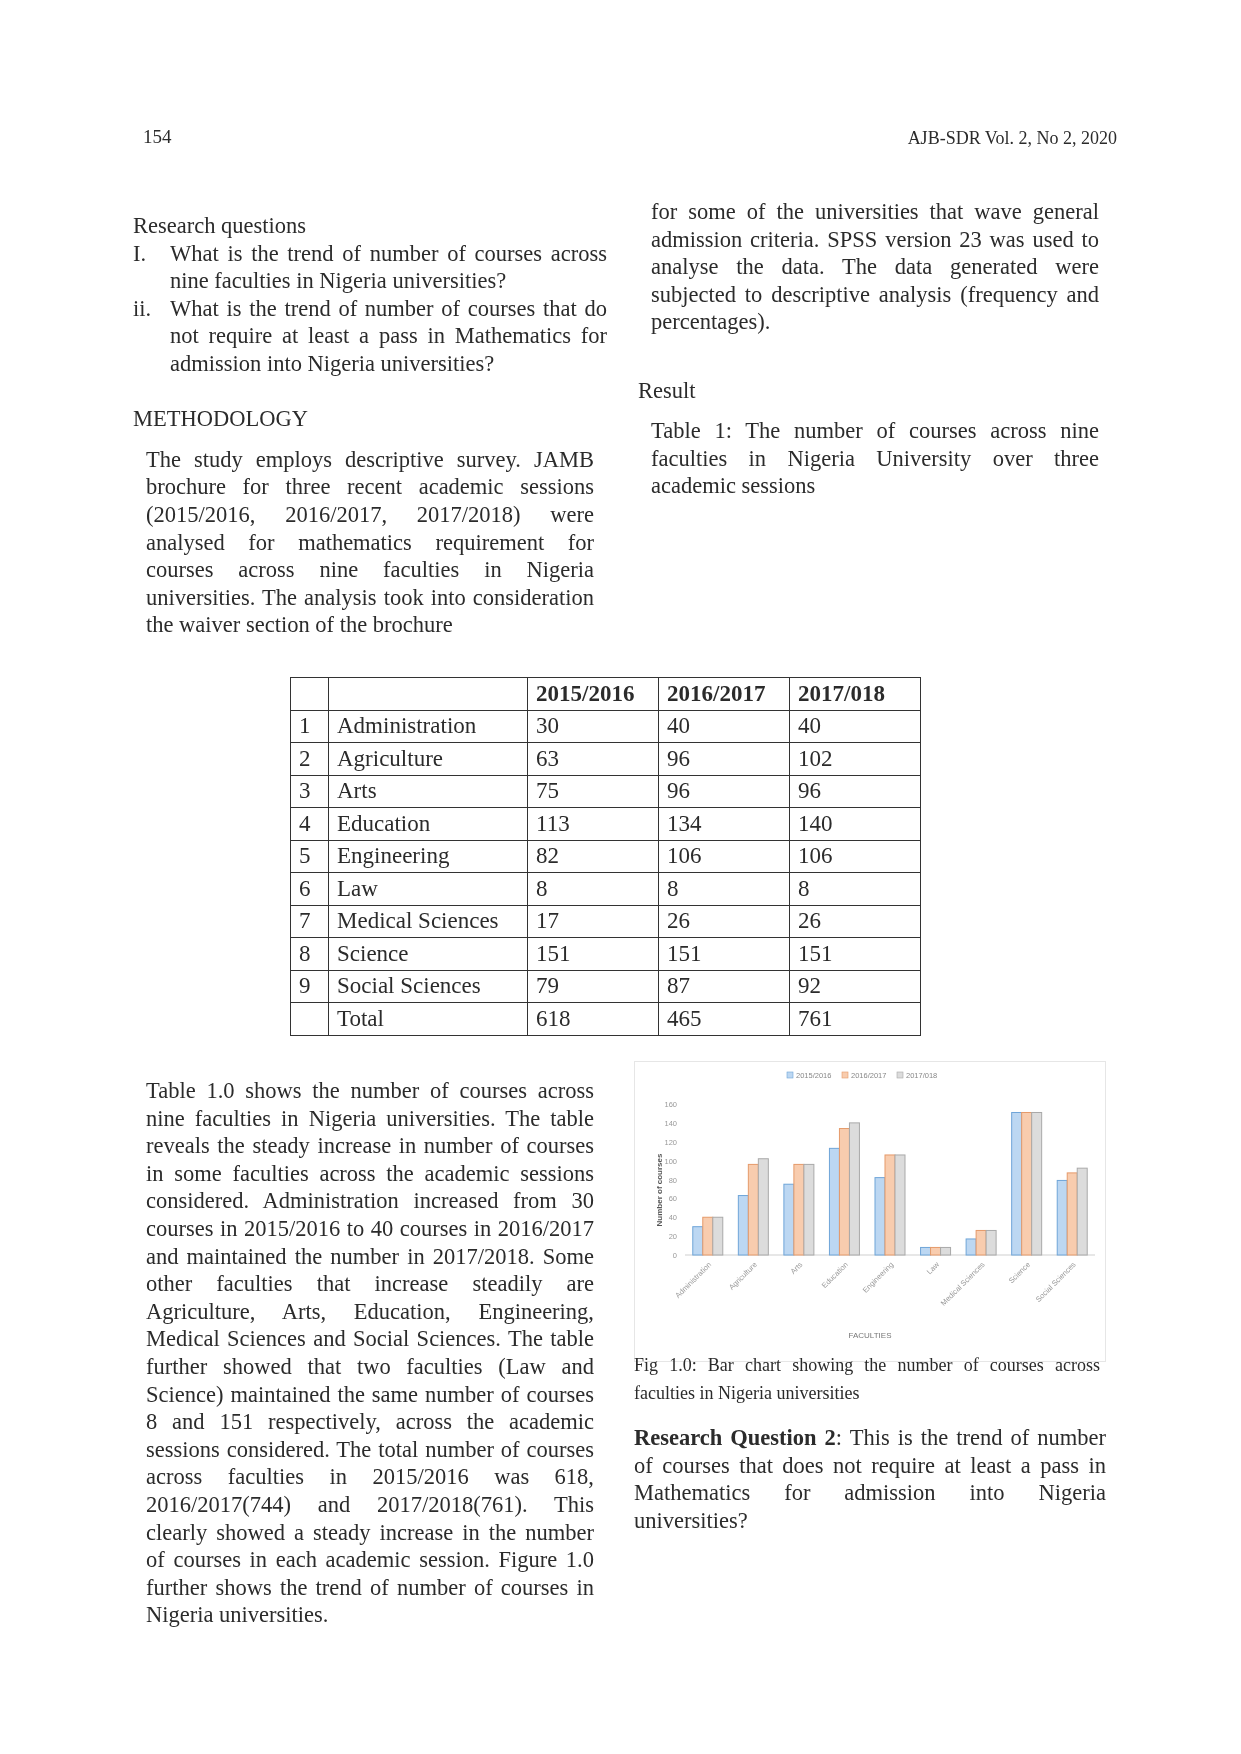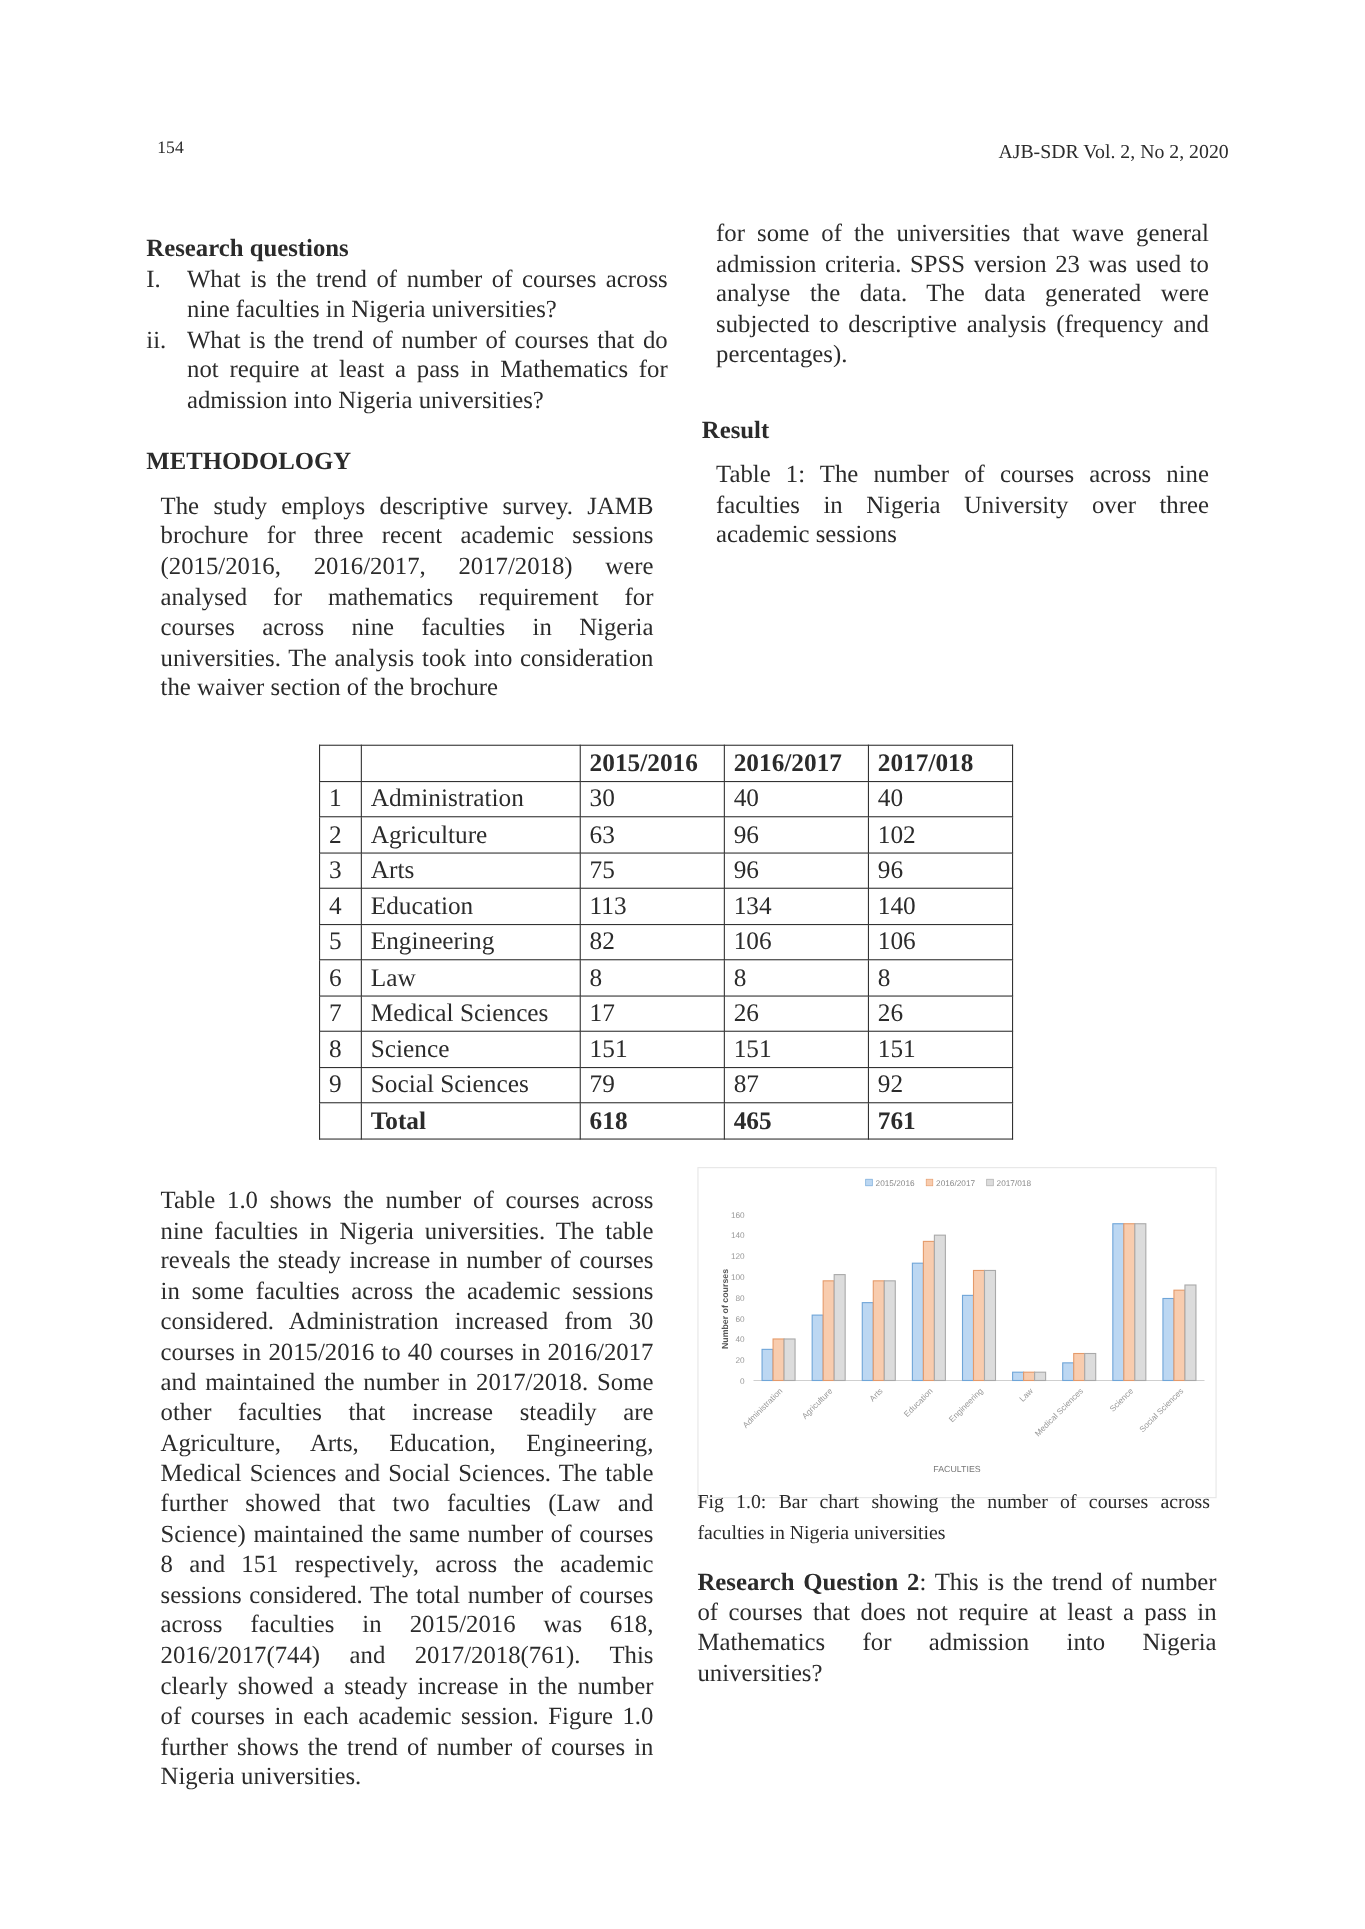--- a/index.html
+++ b/index.html
@@ -2,27 +2,27 @@
 <html><head>
 <meta charset="utf-8">
 <style>
   html, body { margin: 0; padding: 0; background: #ffffff; }
   body {
     width: 1241px; height: 1754px; position: relative; overflow: hidden;
     font-family: "Liberation Serif", "DejaVu Serif", serif;
     color: #2b2b2b;
   }
   .abs { position: absolute; }
-  .page-num { left: 143px; top: 126px; font-size: 16px; }
+  .page-num { left: 143px; top: 126px; font-size: 19px; }
   .journal { right: 124px; top: 128px; font-size: 18px; }
 
   .col { position: absolute; font-size: 22.5px; line-height: 27.6px; text-align: justify; }
   .col-left { left: 133px; width: 474px; }
   .col-right { left: 638px; width: 474px; }
-  .h-bold { font-weight: bold; }
+  .h-bold { font-weight: normal; }
   p { margin: 13px; }
   .qlist { margin: 0; padding: 0; list-style: none; }
   .qlist li { display: flex; }
   .qlist .num { width: 37px; flex: none; }
   .qlist .txt { flex: 1; text-align: justify; }
   .spacer { height: 27.6px; }
 
   
   table.data-table {
     position: absolute; left: 290px; top: 677px;
@@ -30,21 +30,21 @@
     font-family: "Liberation Serif", serif;
   }
   table.data-table td, table.data-table th {
     border: 1.5px solid #333; padding: 0 8px; height: 31.5px; text-align: left;
     font-weight: normal; white-space: nowrap;
   }
   table.data-table th { font-weight: bold; }
   table.data-table .c-idx { width: 23px; padding: 0 7px; }
   table.data-table .c-fac { width: 182px; }
   table.data-table .c-v { width: 114px; }
-  table.data-table tr.total td { font-weight: bold; }
+  table.data-table tr.total td { font-weight: normal; }
 
   
   .chart-frame {
     position: absolute; left: 634px; top: 1061px; width: 470px; height: 299px;
     border: 1px solid #e6e6e6; background: #fff;
   }
   .caption { position: absolute; left: 634px; top: 1352px; width: 466px;
     font-size: 18px; line-height: 27.6px; text-align: justify; }
   .rq2 { position: absolute; left: 634px; top: 1424px; width: 472px;
     font-size: 22.5px; line-height: 27.6px; text-align: justify; }

